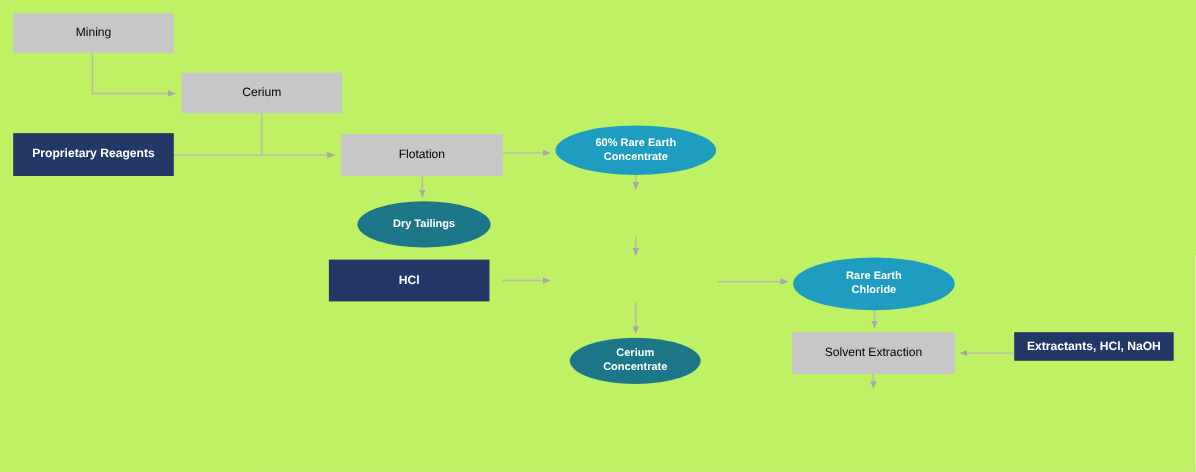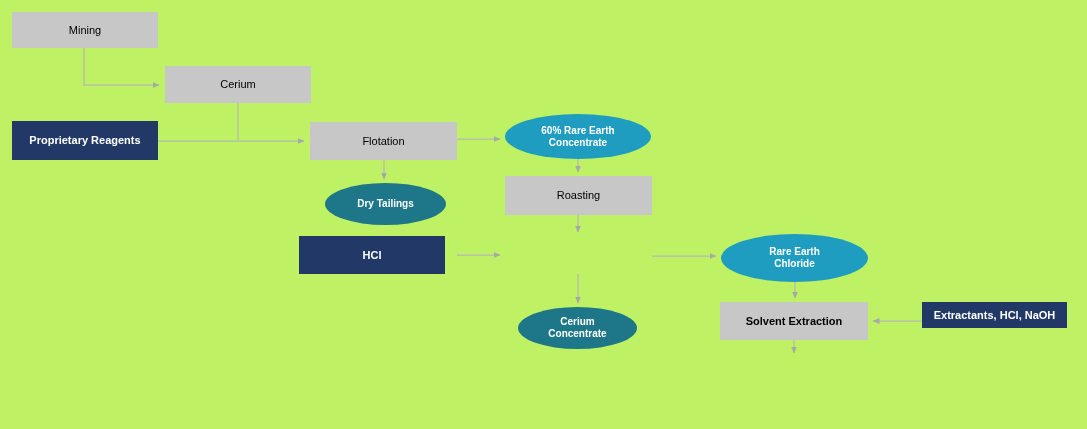--- a/index.html
+++ b/index.html
@@ -69,21 +69,21 @@
   #n-crush        {left:165px; top:66px;  width:146px; height:37px;}
   #n-reagents     {left:12px;  top:121px; width:146px; height:39px;}
   #n-flotation    {left:310px; top:122px; width:147px; height:38px;}
   #n-re60         {left:505px; top:114px; width:146px; height:45px;}
   #n-drytailings  {left:325px; top:183px; width:121px; height:42px;}
   #n-roasting     {left:505px; top:176px; width:147px; height:39px;}
   #n-hcl          {left:299px; top:236px; width:146px; height:38px;}
   #n-leach        {left:504px; top:236px; width:148px; height:38px;}
   #n-cerium       {left:518px; top:307px; width:119px; height:42px;}
   #n-rechloride   {left:721px; top:234px; width:147px; height:48px;}
-  #n-solvent      {left:720px; top:302px; width:148px; height:38px;font-weight:bold;}
+  #n-solvent      {left:720px; top:302px; width:148px; height:38px;}
   #n-extractants  {left:922px; top:302px; width:145px; height:26px;}
   #n-heavy        {left:713px; top:357px; width:163px; height:51px;}
 </style>
 </head>
 <body>
 
 <div class="canvas">
 
   <svg class="connectors">
     <defs>
@@ -106,21 +106,20 @@
     <path class="line" d="M794,340 V353" marker-end="url(#arr)"></path>
   </svg>
 
   <div id="n-mining" class="node process">Mining</div>
   <div id="n-crush" class="node process">Cerium</div>
   <div id="n-flotation" class="node process">Flotation</div>
   <div id="n-reagents" class="node input">Proprietary Reagents</div>
   <div id="n-re60" class="node ellipse output">60% Rare Earth
 Concentrate</div>
   <div id="n-drytailings" class="node ellipse byproduct">Dry Tailings</div>
-  <div id="n-roasting" class="node process">Roasting</div>
   <div id="n-hcl" class="node input">HCl</div>
   <div id="n-rechloride" class="node ellipse output">Rare Earth
 Chloride</div>
   <div id="n-cerium" class="node ellipse byproduct">Cerium
 Concentrate</div>
   <div id="n-solvent" class="node process">Solvent Extraction</div>
   <div id="n-extractants" class="node input">Extractants, HCl, NaOH</div>
 
 </div>
 

